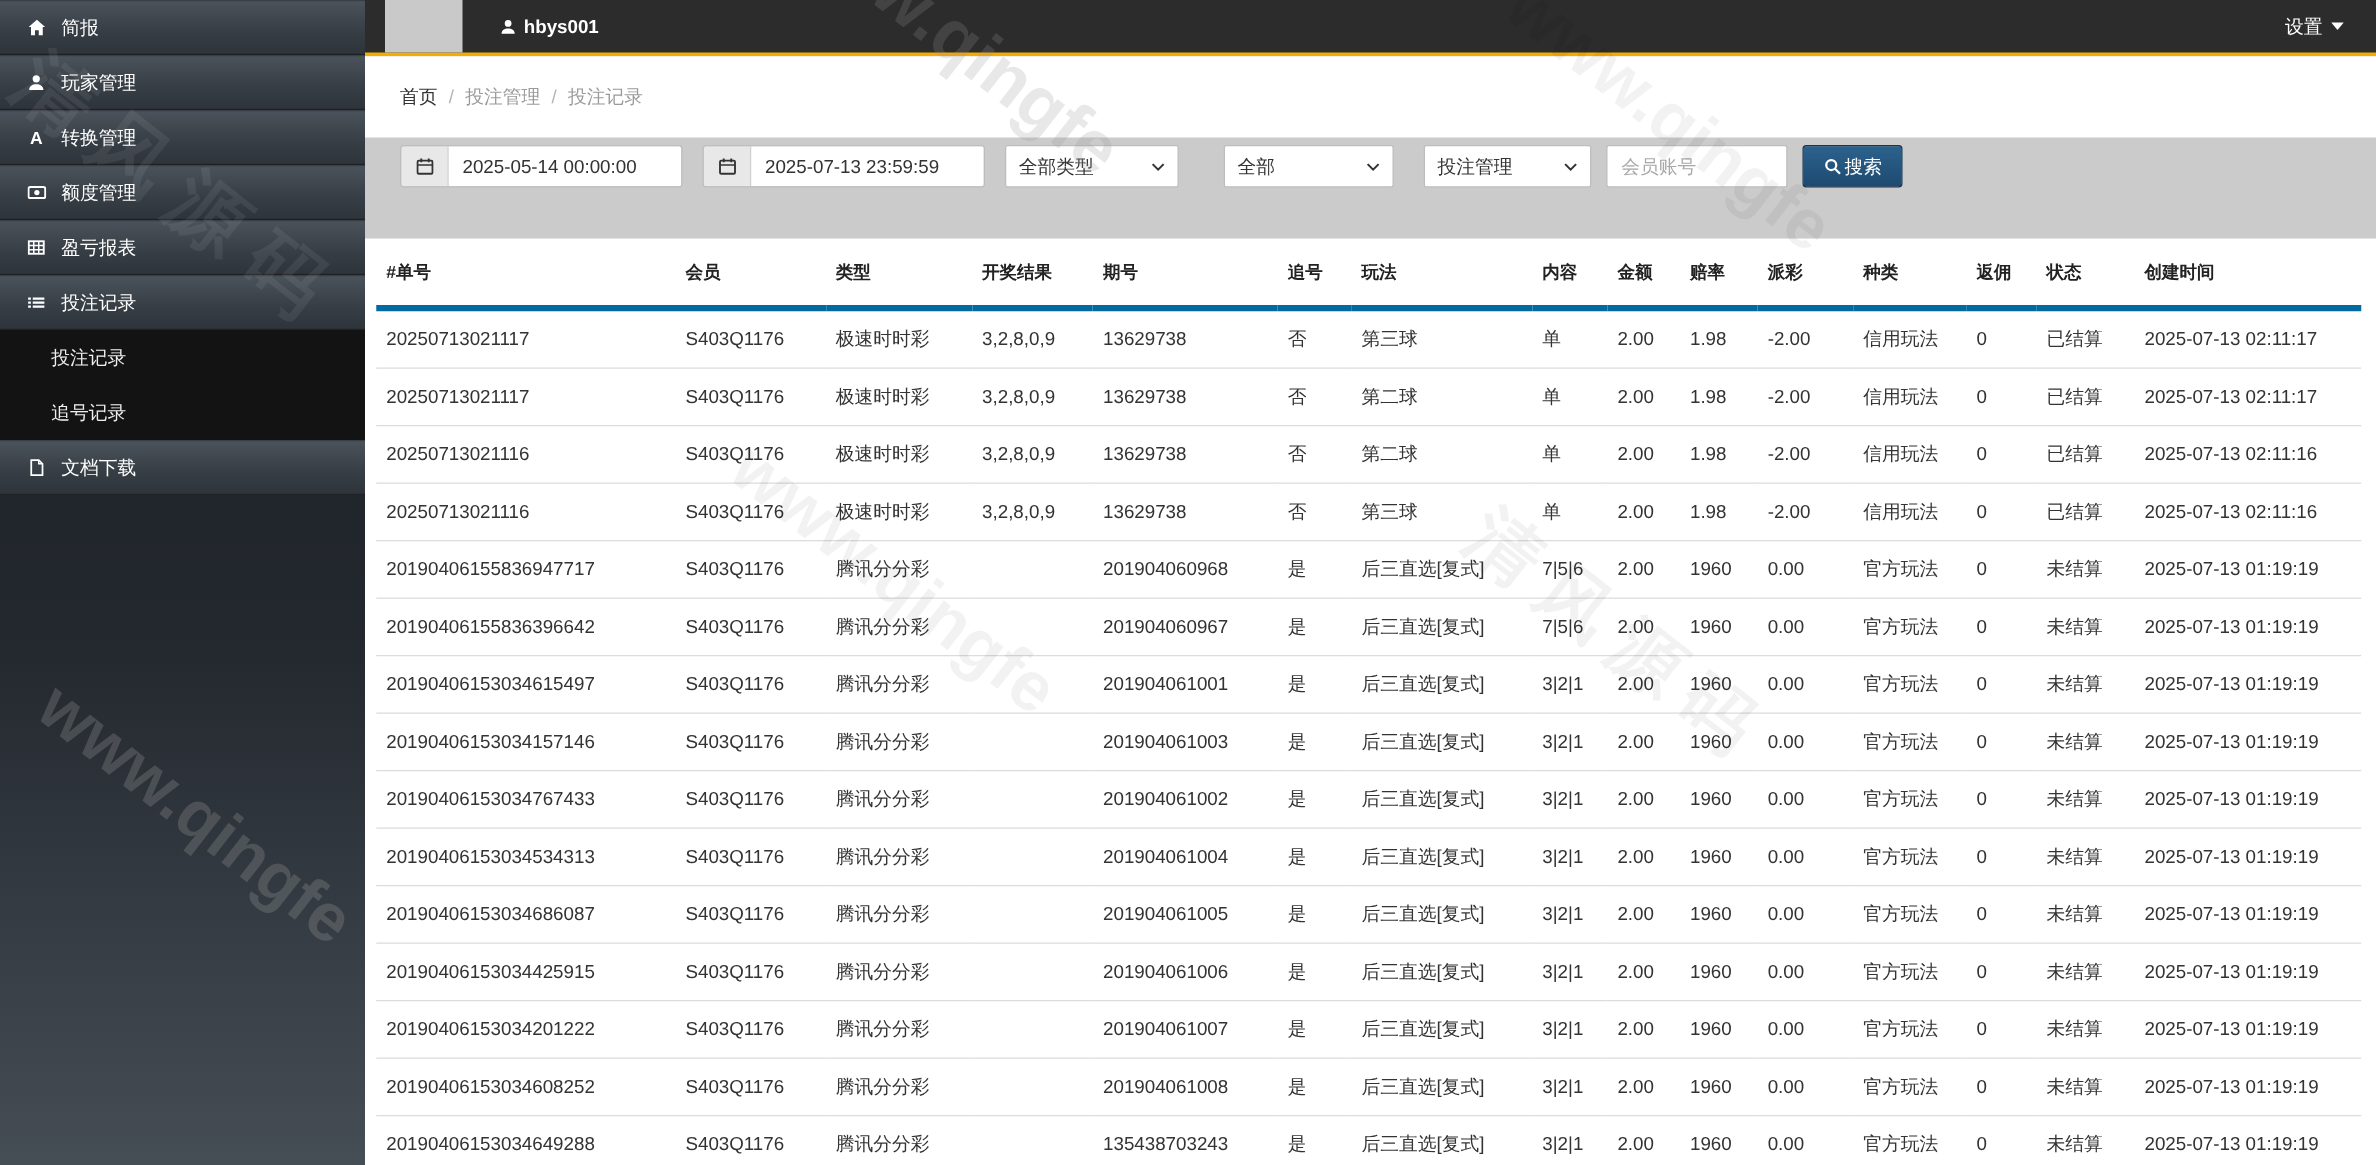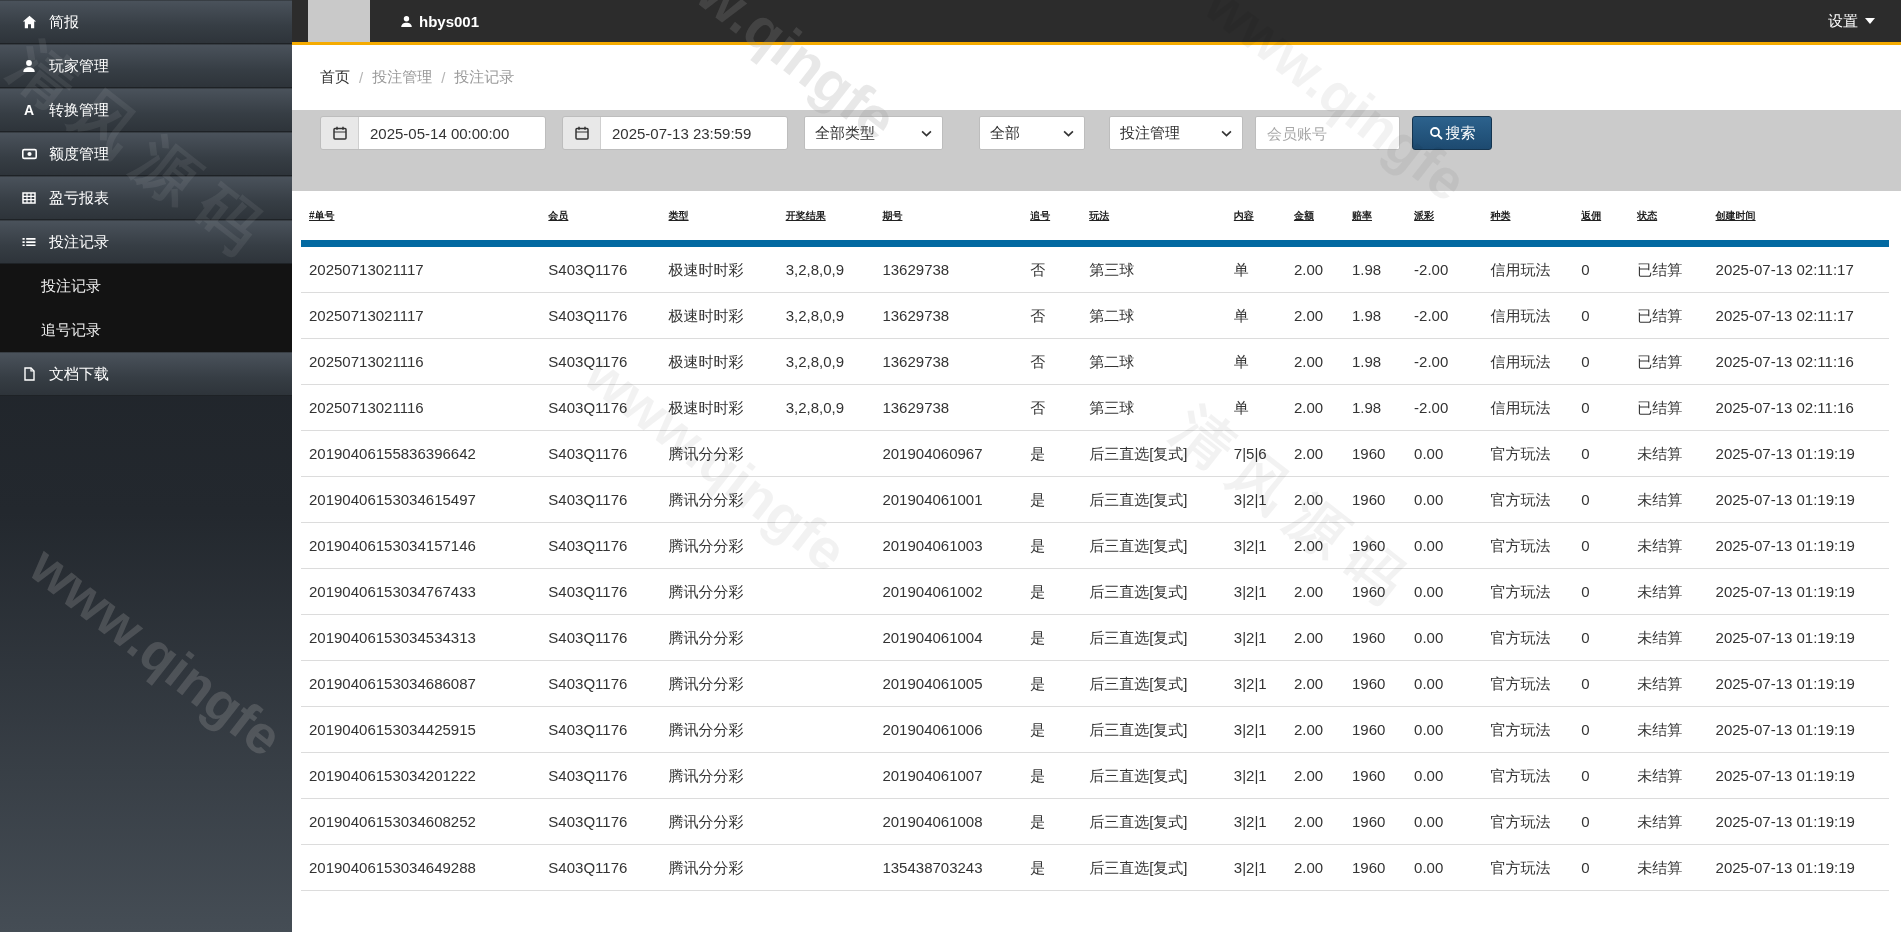--- a/index.html
+++ b/index.html
@@ -45,37 +45,37 @@
   .input-group { display:flex; height:34px; border-radius:3px; overflow:hidden;
                  border:1px solid #bdbdbd; margin-right:16px; }
   .ig-addon { width:38px; background:#e8e8e8; display:flex; align-items:center;
               justify-content:center; border-right:1px solid #cfcfcf; cursor:pointer; }
   .ig-input { width:186px; border:none; outline:none; font-size:15px; color:#333;
               padding:0 11px; font-family:inherit; }
   .sel { height:34px; background:#fff; border:1px solid #bdbdbd; border-radius:2px;
          display:flex; align-items:center; justify-content:space-between;
          padding:0 10px; font-size:15px; color:#333; cursor:pointer; }
   .sel-type { width:139px; margin-right:36px; }
-  .sel-mode { width:106px; margin-right:24px; }
+  .sel-mode { width:136px; margin-right:24px; }
   .sel-status { width:134px; margin-right:12px; }
   .txt-input { height:34px; width:145px; border:1px solid #bdbdbd; border-radius:2px;
                font-size:15px; color:#333; padding:0 11px; outline:none; margin-right:12px;
                font-family:inherit; }
   .txt-input::placeholder { color:#a8a8a8; }
   .search-btn { height:34px; width:80px; border:1px solid #14344f; border-radius:3px;
                 background:linear-gradient(180deg,#2c628d 0%,#1d4a70 100%); color:#fff;
                 font-size:15px; display:flex; align-items:center; justify-content:center;
                 cursor:pointer; font-family:inherit; }
   .search-btn .ico { margin-right:3px; display:inline-flex; }
 
   
   .table-wrap { background:#fff; padding-left:9px; }
   table { border-collapse:collapse; table-layout:fixed; width:1588px; }
-  th { text-align:left; font-size:10px; font-weight:bold; color:#222;
-       padding:18px 8px 17px; border-bottom:7px solid #0369a1; white-space:nowrap;text-decoration:underline; }
+  th { text-align:left; font-size:14px; font-weight:bold; color:#222;
+       padding:18px 8px 17px; border-bottom:5px solid #0369a1; white-space:nowrap; }
   td { font-size:15px; color:#333; padding:12px 8px; line-height:21px;
        border-bottom:1px solid #dcdcdc; white-space:nowrap; overflow:hidden; }
   col.w0{width:235px} col.w1{width:118px} col.w2{width:115px} col.w3{width:95px}
   col.w4{width:145px} col.w5{width:58px} col.w6{width:142px} col.w7{width:59px}
   col.w8{width:57px} col.w9{width:61px} col.w10{width:75px} col.w11{width:89px}
   col.w12{width:55px} col.w13{width:77px} col.w14{width:178px}
 
   
   .wm { position:absolute; pointer-events:none; z-index:9; white-space:nowrap;
         transform:rotate(38deg); font-weight:bold; }
@@ -339,20 +339,37 @@
               <td>单</td>
               <td>2.00</td>
               <td>1.98</td>
               <td>-2.00</td>
               <td>信用玩法</td>
               <td>0</td>
               <td>已结算</td>
               <td>2025-07-13 02:11:16</td>
             </tr>
             <tr>
+              <td>20190406155836947717</td>
+              <td>S403Q1176</td>
+              <td>腾讯分分彩</td>
+              <td></td>
+              <td>201904060968</td>
+              <td>是</td>
+              <td>后三直选[复式]</td>
+              <td>7|5|6</td>
+              <td>2.00</td>
+              <td>1960</td>
+              <td>0.00</td>
+              <td>官方玩法</td>
+              <td>0</td>
+              <td>未结算</td>
+              <td>2025-07-13 01:19:19</td>
+            </tr>
+            <tr>
               <td>20190406155836396642</td>
               <td>S403Q1176</td>
               <td>腾讯分分彩</td>
               <td></td>
               <td>201904060967</td>
               <td>是</td>
               <td>后三直选[复式]</td>
               <td>7|5|6</td>
               <td>2.00</td>
               <td>1960</td>

